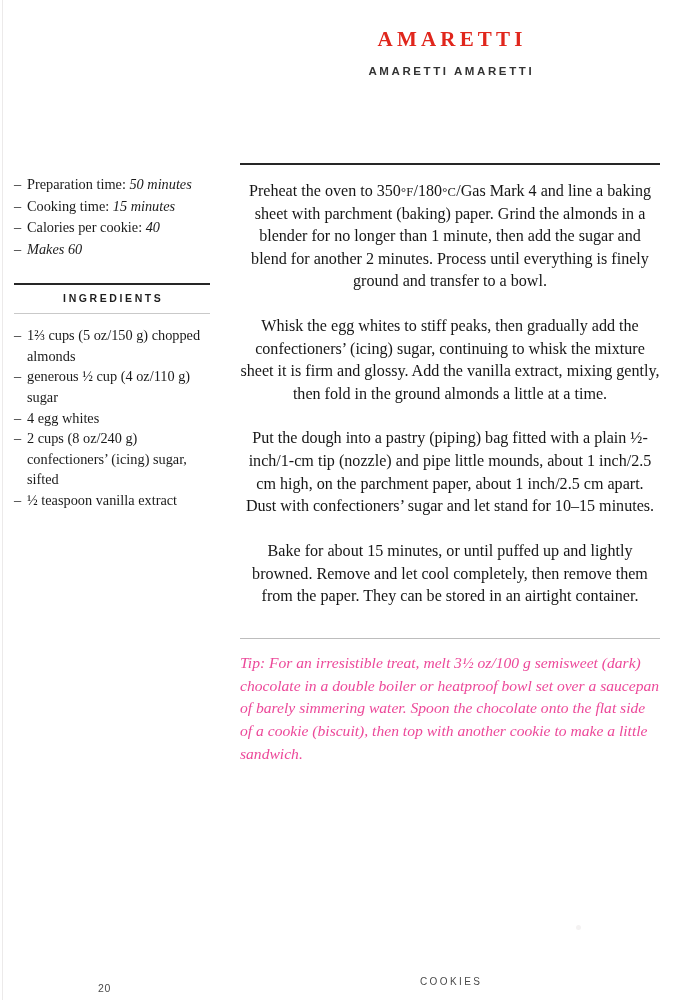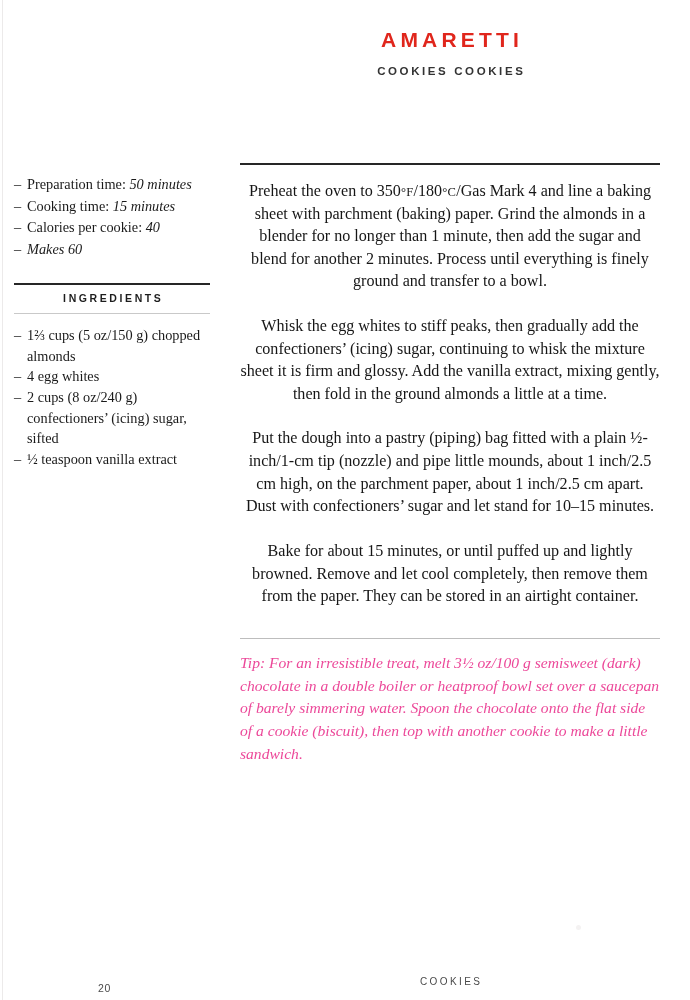--- a/index.html
+++ b/index.html
@@ -31,21 +31,21 @@
 
   
   .header {
     position: absolute;
     left: 240px;
     top: 28px;
     width: 420px;
     text-align: center;
   }
   .recipe-title {
-    font-family: Liberation Sans, sans-serif;
+    font-family: Liberation Serif, serif;
     font-size: 21px;
     font-weight: bold;
     letter-spacing: 4.2px;
     color: #e0261c;
     margin: 0;
     line-height: 1.1;
     text-indent: 4.2px;
   }
   .recipe-subtitle {
     font-family: "Liberation Sans", "DejaVu Sans", sans-serif;
@@ -182,40 +182,41 @@
 </style>
 </head>
 <body>
 
 <div class="page">
 
   <div class="gutter-rule"></div>
 
   <div class="header">
     <h1 class="recipe-title">AMARETTI</h1>
-    <h2 class="recipe-subtitle">COOKIES COOKIES</h2>
+    <h2 class="recipe-subtitle">AMARETTI AMARETTI</h2>
   </div>
 
   <div class="sidebar">
 
     <div class="panel">
       <ul class="panel-list">
         <li><span>Preparation time: </span><em>50 minutes</em></li>
         <li><span>Cooking time: </span><em>15 minutes</em></li>
         <li><span>Calories per cookie: </span><em>40</em></li>
         <li><span></span><em>Makes 60</em></li>
       </ul>
     </div>
 
     <div class="panel">
       <div class="panel-head">
         <span class="panel-head-label">INGREDIENTS</span>
       </div>
       <ul class="panel-list ing-list">
         <li>1⅔ cups (5 oz/150 g) chopped almonds</li>
+        <li>generous ½ cup (4 oz/110 g) sugar</li>
         <li>4 egg whites</li>
         <li>2 cups (8 oz/240 g) confectioners’ (icing) sugar, sifted</li>
         <li>½ teaspoon vanilla extract</li>
       </ul>
     </div>
 
   </div>
 
   <div class="content">
     <div class="content-rule-top"></div>

